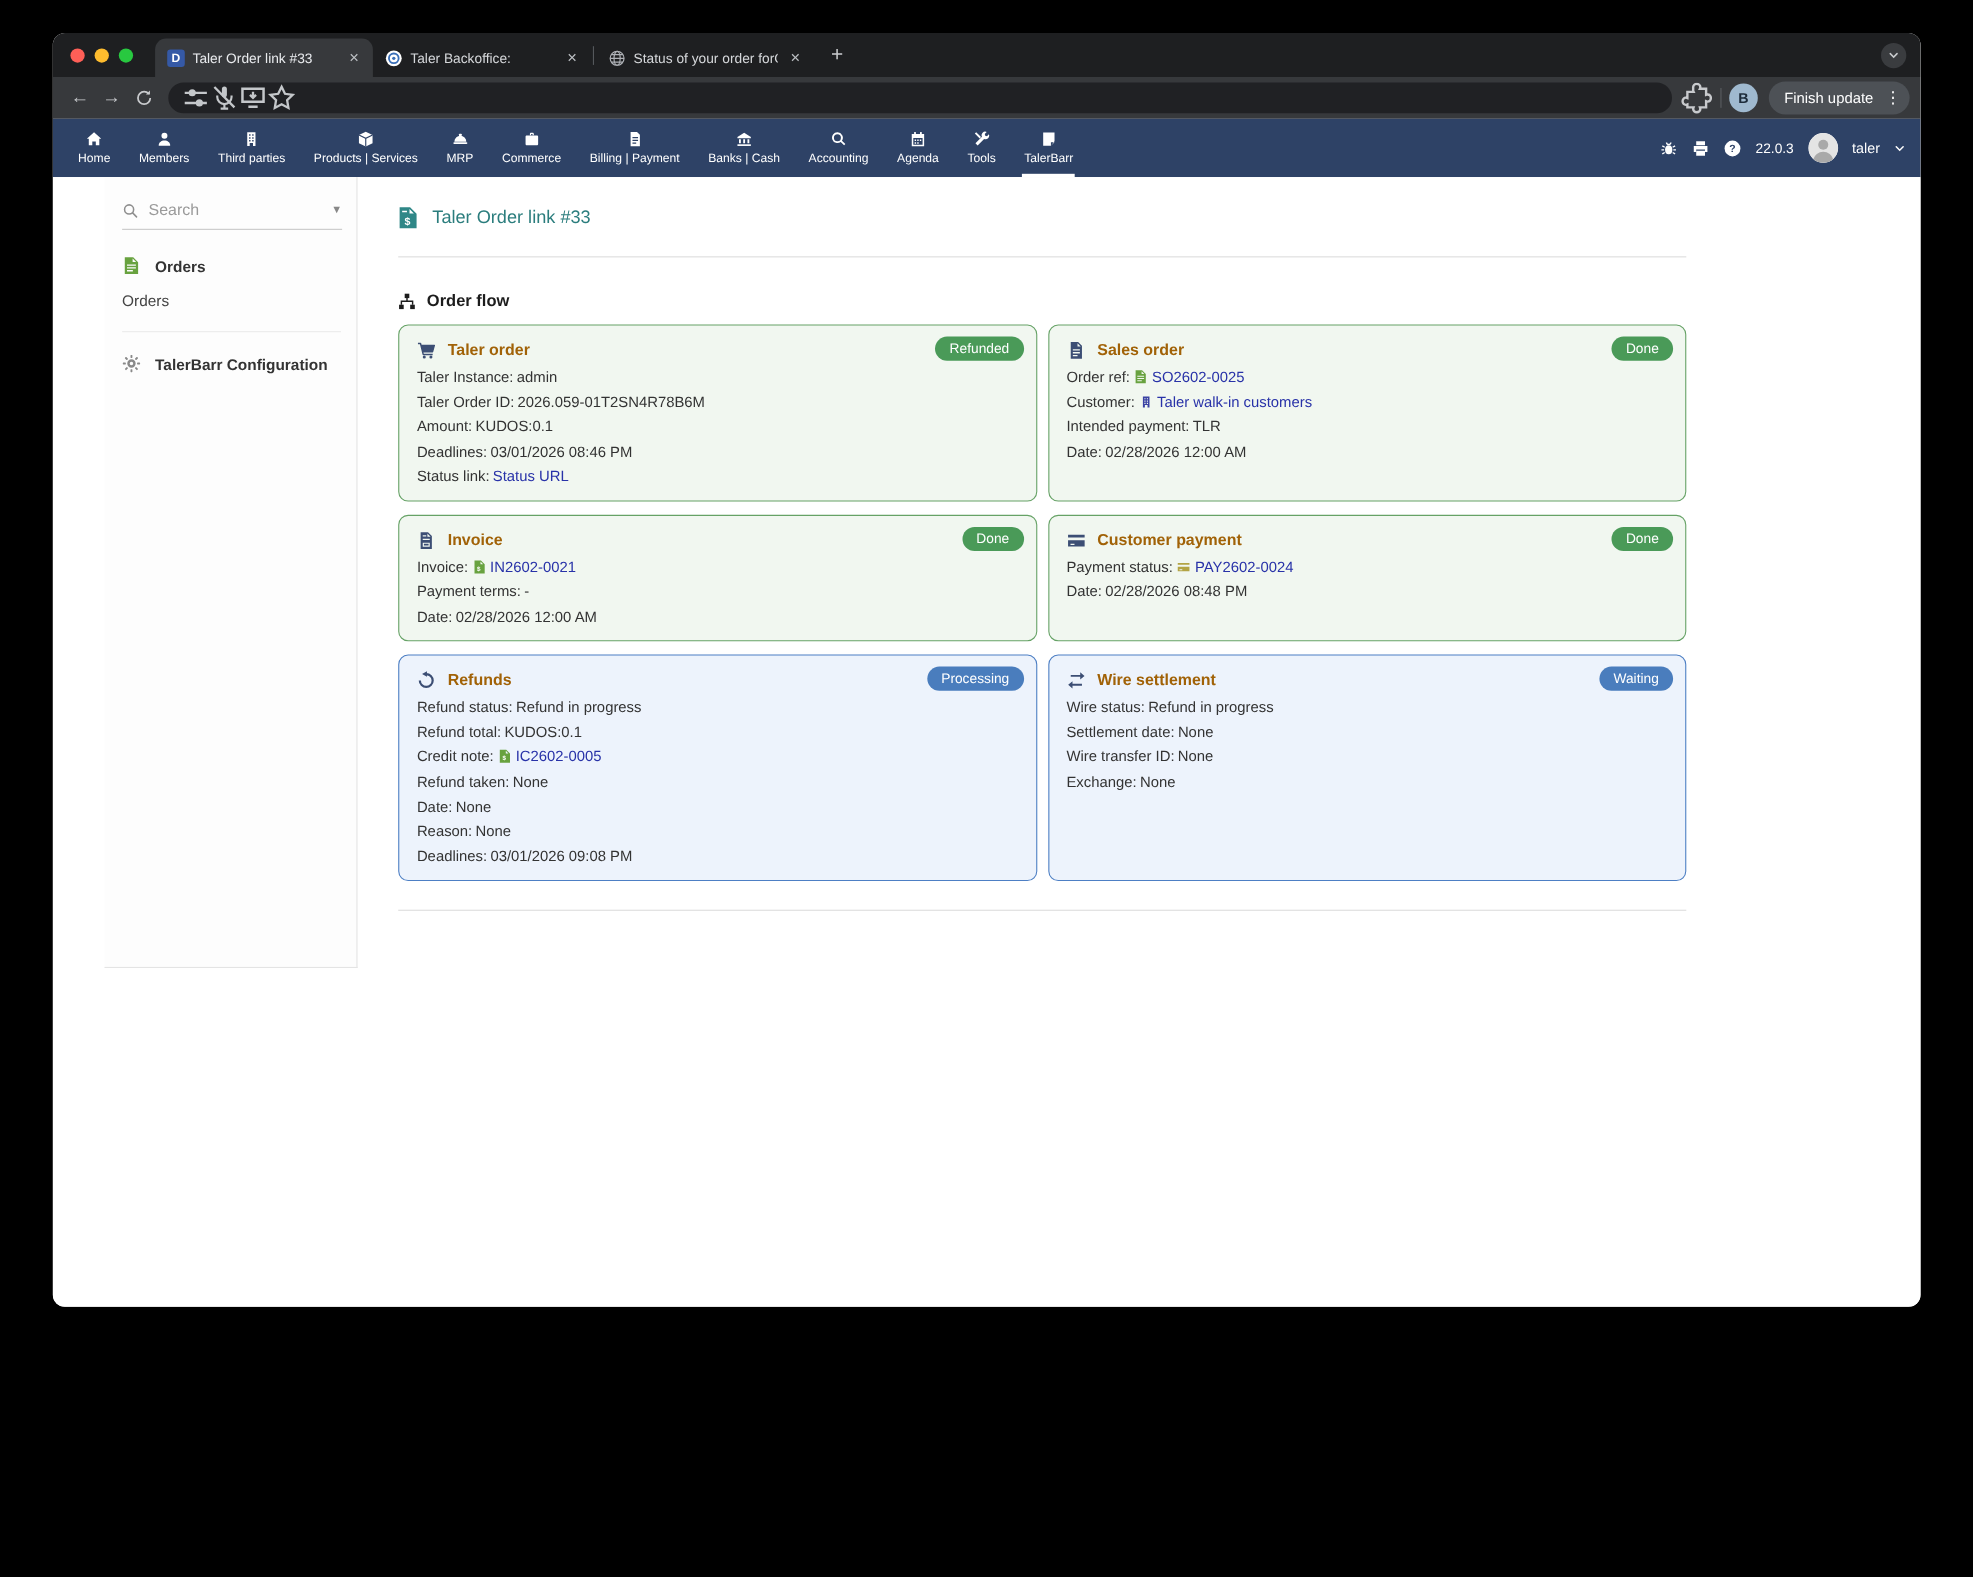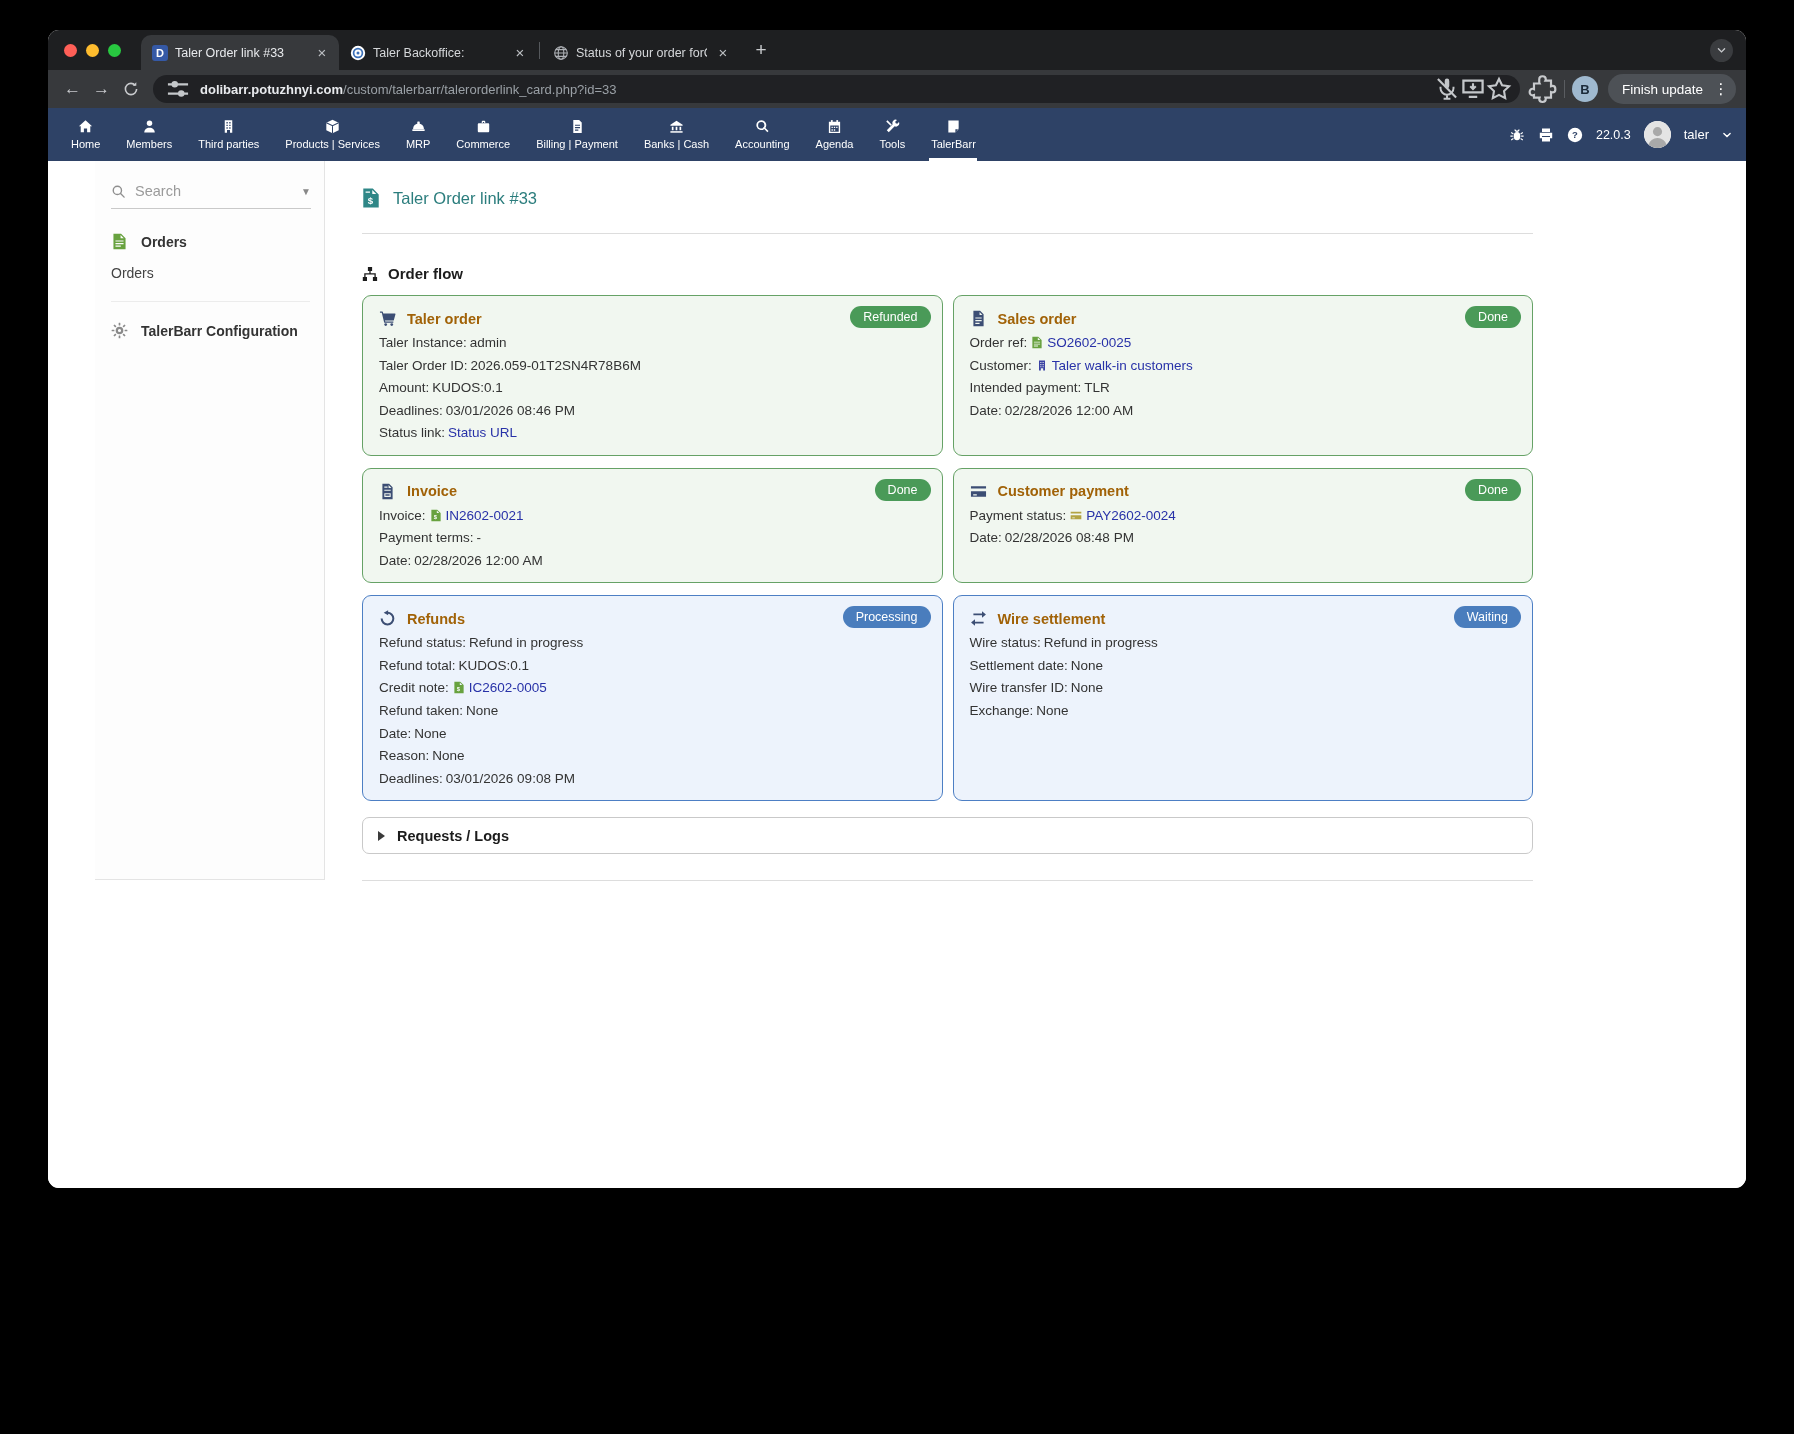--- a/index.html
+++ b/index.html
@@ -176,21 +176,20 @@
         </span>
       </span>
       <div class="omnibox">
         <span class="obtn">
           <svg viewBox="0 0 16 16" fill="currentColor">
               <path d="M1.8 4.5h12.4v1.3H1.8zM1.8 10.2h12.4v1.3H1.8z"></path>
               <circle cx="6" cy="5.1" r="2"></circle>
               <circle cx="10" cy="10.8" r="2"></circle>
             </svg>
         </span>
-        <span class="url"><b>dolibarr.potuzhnyi.com</b><span>/custom/talerbarr/talerorderlink_card.php?id=33</span></span>
         <span class="obtn">
           <svg viewBox="0 0 16 16">
               <rect x="6.6" y="1.6" width="2.8" height="6" rx="1.4" fill="currentColor"></rect>
               <path d="M4 6.6v.9a4 4 0 0 0 8 0v-.9M8 11.6V14M5.9 14h4.2" fill="none" stroke="currentColor" stroke-width="1.2"></path>
               <path d="M2.4 1.9l11.2 11.4" stroke="currentColor" stroke-width="1.3"></path>
             </svg>
         </span>
         <span class="obtn">
           <svg viewBox="0 0 16 16">
               <path fill-rule="evenodd" fill="currentColor" d="M1.4 2.2h13.2v8.6H1.4zm1.4 1.4v5.8h10.4V3.6z"></path>
@@ -554,23 +553,19 @@
                   <span class="card-title">Wire settlement</span>
                 </div>
                 <span class="badge blue">Waiting</span>
                 <div class="field"><span class="lbl">Wire status:</span><span class="val">Refund in progress</span></div>
                 <div class="field"><span class="lbl">Settlement date:</span><span class="val">None</span></div>
                 <div class="field"><span class="lbl">Wire transfer ID:</span><span class="val">None</span></div>
                 <div class="field"><span class="lbl">Exchange:</span><span class="val">None</span></div>
               </div>
             </div>
 
-          <div class="panel">
-            <span class="tri"></span>
-            <span>Requests / Logs</span>
-          </div>
 
           <hr class="rule bottom">
         </div>
       </main>
     </div>
   </div>
 </div>
 
 </body></html>

